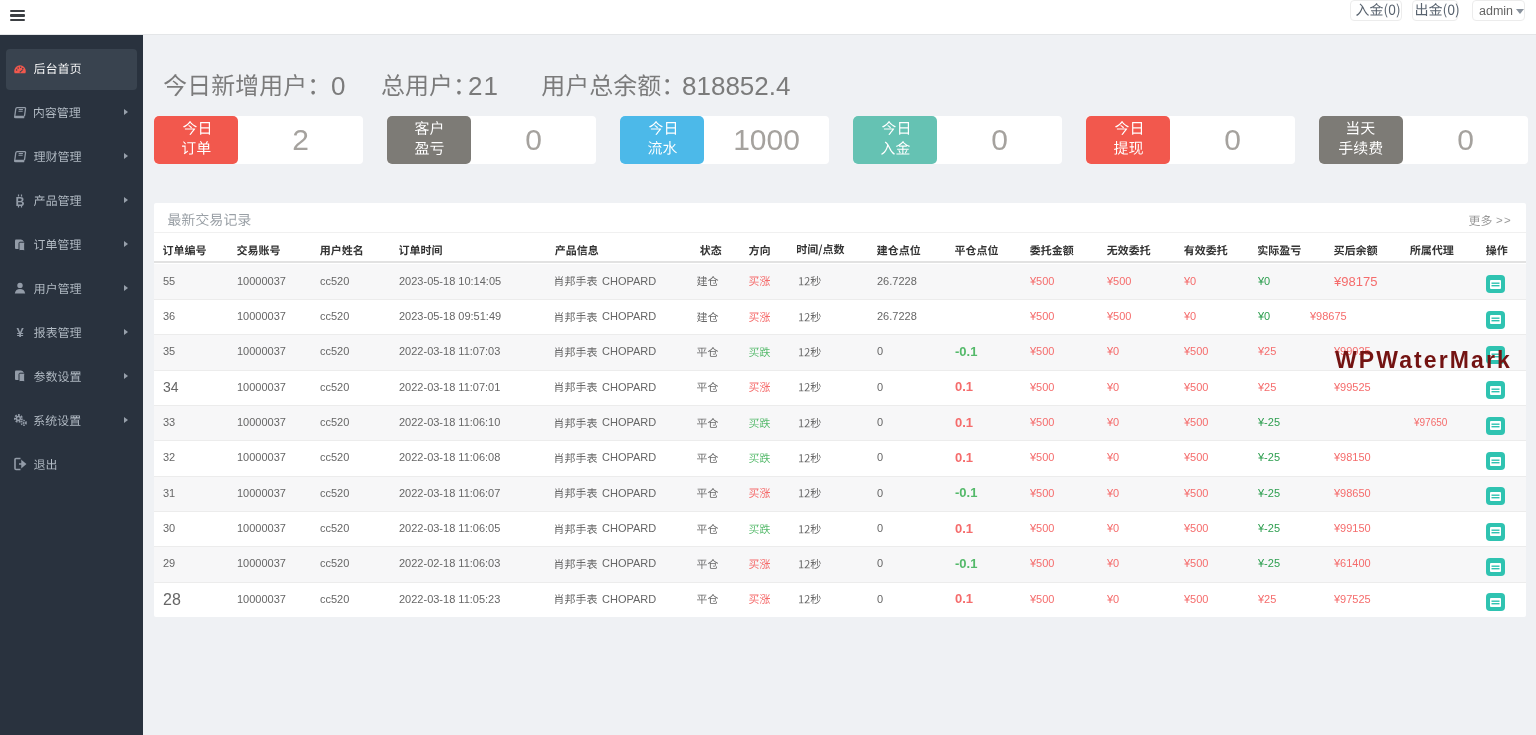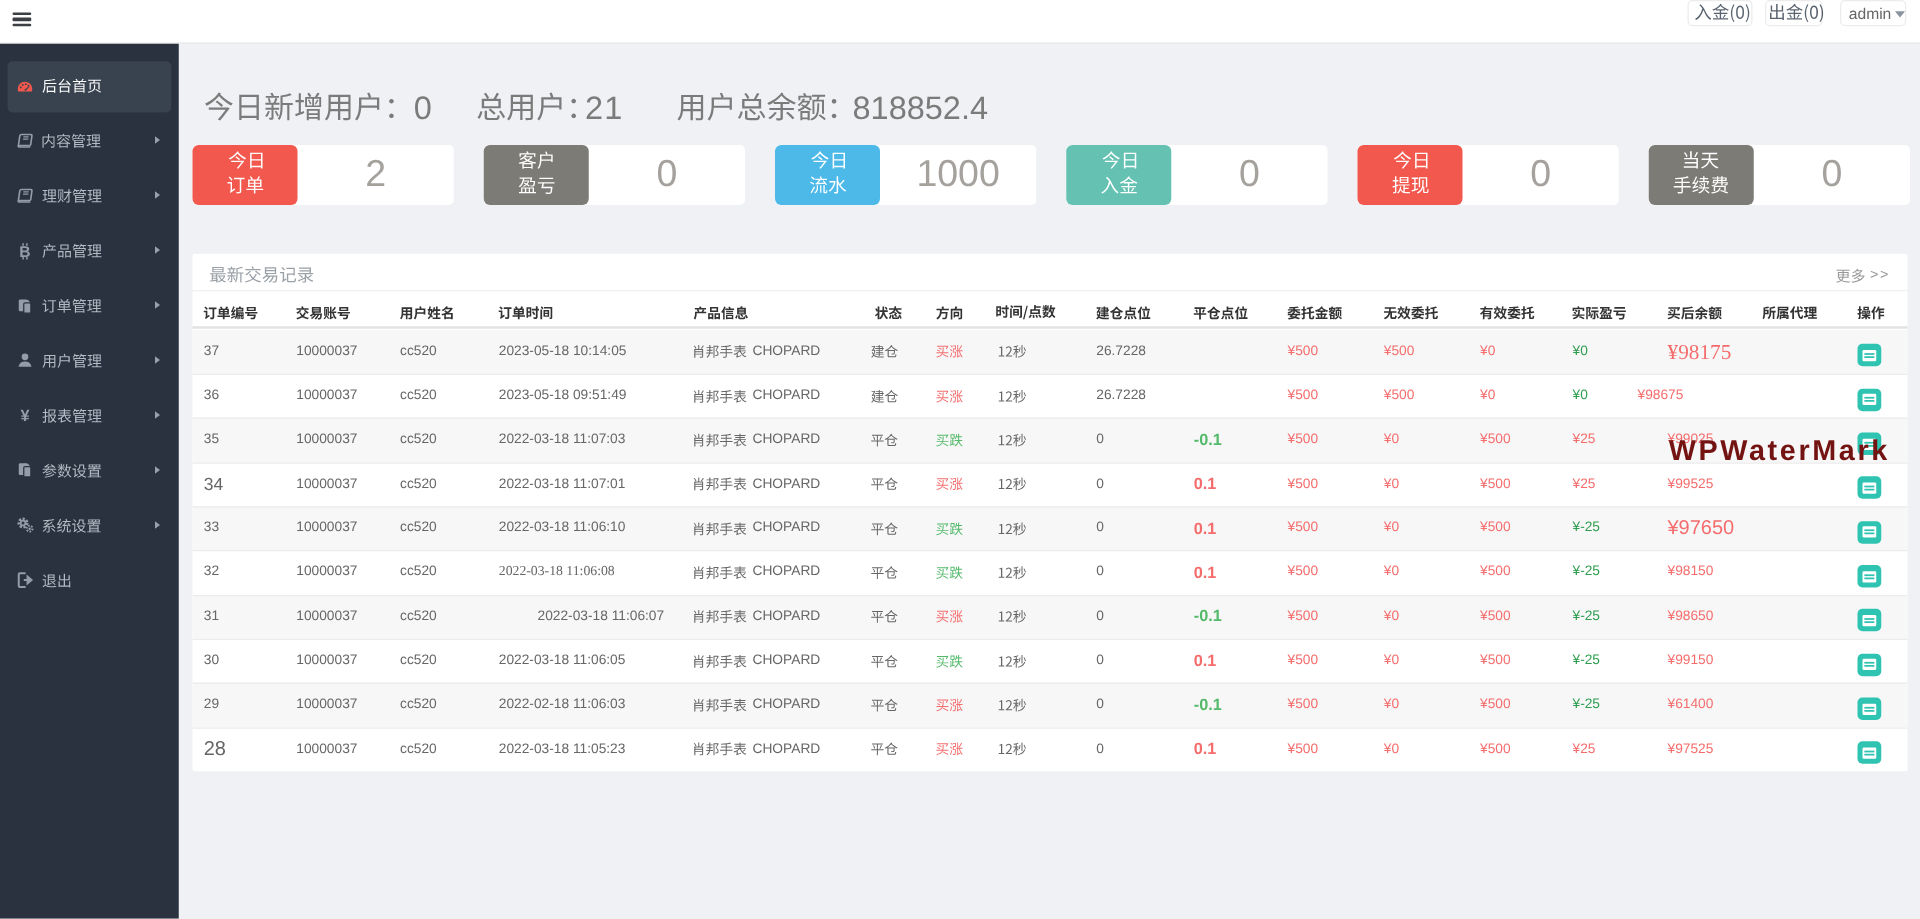--- a/index.html
+++ b/index.html
@@ -235,21 +235,21 @@
 <svg class="s" style="left:1334.0px;top:244.8px" width="44.4" height="11.5">
     <use href="#g41" fill="#333"></use>
   </svg>
 <svg class="s" style="left:1410.0px;top:244.8px" width="44.5" height="11.3">
     <use href="#g42" fill="#333"></use>
   </svg>
 <svg class="s" style="left:1486.0px;top:244.8px" width="22.4" height="11.3">
     <use href="#g43" fill="#333"></use>
   </svg>
 <div style="left:154px;top:263.7px;width:1372px;height:35.3px;background:#f7f7f8"></div>
-<span class="lat" style="left:163px;top:274.5px;font-size:11px;line-height:13px;color:#666;">37</span>
+<span class="lat" style="left:163px;top:274.5px;font-size:11px;line-height:13px;color:#666;">55</span>
 <span class="lat" style="left:237px;top:274.5px;font-size:11px;line-height:13px;color:#666;">10000037</span>
 <span class="lat" style="left:320px;top:274.5px;font-size:11px;line-height:13px;color:#666;">cc520</span>
 <span class="lat" style="left:399px;top:274.5px;font-size:11px;line-height:13px;color:#666;">2023-05-18 10:14:05</span>
 <svg class="s" style="left:555.0px;top:276.3px" width="43.1" height="11.2">
     <use href="#g44" fill="#666"></use>
   </svg>
 <span class="lat" style="left:602px;top:274.5px;font-size:11px;line-height:13px;color:#666;">CHOPARD</span>
 <svg class="s" style="left:697.0px;top:276.3px" width="22.3" height="11.1">
     <use href="#g45" fill="#666"></use>
   </svg>
@@ -257,21 +257,21 @@
     <use href="#g46" fill="#f56c6c"></use>
   </svg>
 <svg class="s" style="left:799.0px;top:276.3px" width="22.8" height="11.1">
     <use href="#g47" fill="#666"></use>
   </svg>
 <span class="lat" style="left:877px;top:274.5px;font-size:11px;line-height:13px;color:#666;">26.7228</span>
 <span class="lat" style="left:1030px;top:274.5px;font-size:11px;line-height:13px;color:#f56c6c;">¥500</span>
 <span class="lat" style="left:1107px;top:274.5px;font-size:11px;line-height:13px;color:#f56c6c;">¥500</span>
 <span class="lat" style="left:1184px;top:274.5px;font-size:11px;line-height:13px;color:#f56c6c;">¥0</span>
 <span class="lat" style="left:1258px;top:274.5px;font-size:11px;line-height:13px;color:#2d9e4f;">¥0</span>
-<span class="lat" style="left:1334px;top:274.5px;font-size:17px;line-height:13px;color:#f56c6c;font-family:Liberation Serif, serif;">¥98175</span>
+<span class="lat" style="left:1334px;top:274.5px;font-size:13px;line-height:13px;color:#f56c6c;">¥98175</span>
 <div style="left:1486px;top:275.4px;width:19px;height:18px;background:#2fc3b1;border-radius:4px"></div>
 <svg class="s" style="left:1490px;top:279.9px" width="11" height="9">
     <rect x="0" y="0" width="11" height="9" rx="1" fill="#fff"></rect>
     <rect x="1.5" y="2.5" width="8" height="1.4" fill="#2fc3b1"></rect>
     <rect x="1.5" y="5" width="8" height="1.4" fill="#2fc3b1"></rect>
   </svg>
 <div style="left:154px;top:299.0px;width:1372px;height:1px;background:#ececec"></div>
 <span class="lat" style="left:163px;top:309.9px;font-size:11px;line-height:13px;color:#666;">36</span>
 <span class="lat" style="left:237px;top:309.9px;font-size:11px;line-height:13px;color:#666;">10000037</span>
 <span class="lat" style="left:320px;top:309.9px;font-size:11px;line-height:13px;color:#666;">cc520</span>
@@ -382,32 +382,32 @@
   </svg>
 <svg class="s" style="left:799.0px;top:417.6px" width="22.8" height="11.1">
     <use href="#g47" fill="#666"></use>
   </svg>
 <span class="lat" style="left:877px;top:415.9px;font-size:11px;line-height:13px;color:#666;">0</span>
 <span class="lat" style="left:955px;top:414.6px;font-size:13px;line-height:15px;color:#f56c6c;font-weight:bold;">0.1</span>
 <span class="lat" style="left:1030px;top:415.9px;font-size:11px;line-height:13px;color:#f56c6c;">¥500</span>
 <span class="lat" style="left:1107px;top:415.9px;font-size:11px;line-height:13px;color:#f56c6c;">¥0</span>
 <span class="lat" style="left:1184px;top:415.9px;font-size:11px;line-height:13px;color:#f56c6c;">¥500</span>
 <span class="lat" style="left:1258px;top:415.9px;font-size:11px;line-height:13px;color:#2d9e4f;">¥-25</span>
-<span class="lat" style="left:1334px;top:415.9px;font-size:16px;line-height:13px;color:#f56c6c;text-align:center;">¥97650</span>
+<span class="lat" style="left:1414px;top:415.9px;font-size:10px;line-height:13px;color:#f56c6c;text-align:center;">¥97650</span>
 <div style="left:1486px;top:416.7px;width:19px;height:18px;background:#2fc3b1;border-radius:4px"></div>
 <svg class="s" style="left:1490px;top:421.2px" width="11" height="9">
     <rect x="0" y="0" width="11" height="9" rx="1" fill="#fff"></rect>
     <rect x="1.5" y="2.5" width="8" height="1.4" fill="#2fc3b1"></rect>
     <rect x="1.5" y="5" width="8" height="1.4" fill="#2fc3b1"></rect>
   </svg>
 <div style="left:154px;top:440.3px;width:1372px;height:1px;background:#ececec"></div>
 <span class="lat" style="left:163px;top:451.2px;font-size:11px;line-height:13px;color:#666;">32</span>
 <span class="lat" style="left:237px;top:451.2px;font-size:11px;line-height:13px;color:#666;">10000037</span>
 <span class="lat" style="left:320px;top:451.2px;font-size:11px;line-height:13px;color:#666;">cc520</span>
-<span class="lat" style="left:399px;top:451.2px;font-size:11px;line-height:13px;color:#666;font-family:Liberation Serif, serif;">2022-03-18 11:06:08</span>
+<span class="lat" style="left:399px;top:451.2px;font-size:11px;line-height:13px;color:#666;">2022-03-18 11:06:08</span>
 <svg class="s" style="left:555.0px;top:452.9px" width="43.1" height="11.2">
     <use href="#g44" fill="#666"></use>
   </svg>
 <span class="lat" style="left:602px;top:451.2px;font-size:11px;line-height:13px;color:#666;">CHOPARD</span>
 <svg class="s" style="left:697.0px;top:453.0px" width="22.1" height="11.1">
     <use href="#g48" fill="#666"></use>
   </svg>
 <svg class="s" style="left:749.0px;top:453.0px" width="22.1" height="11.1">
     <use href="#g49" fill="#54b96a"></use>
   </svg>
@@ -425,21 +425,21 @@
 <svg class="s" style="left:1490px;top:456.5px" width="11" height="9">
     <rect x="0" y="0" width="11" height="9" rx="1" fill="#fff"></rect>
     <rect x="1.5" y="2.5" width="8" height="1.4" fill="#2fc3b1"></rect>
     <rect x="1.5" y="5" width="8" height="1.4" fill="#2fc3b1"></rect>
   </svg>
 <div style="left:154px;top:475.7px;width:1372px;height:35.3px;background:#f7f7f8"></div>
 <div style="left:154px;top:475.7px;width:1372px;height:1px;background:#ececec"></div>
 <span class="lat" style="left:163px;top:486.5px;font-size:11px;line-height:13px;color:#666;">31</span>
 <span class="lat" style="left:237px;top:486.5px;font-size:11px;line-height:13px;color:#666;">10000037</span>
 <span class="lat" style="left:320px;top:486.5px;font-size:11px;line-height:13px;color:#666;">cc520</span>
-<span class="lat" style="left:399px;top:486.5px;font-size:11px;line-height:13px;color:#666;margin-left:31px;">2022-03-18 11:06:07</span>
+<span class="lat" style="left:399px;top:486.5px;font-size:11px;line-height:13px;color:#666;">2022-03-18 11:06:07</span>
 <svg class="s" style="left:555.0px;top:488.3px" width="43.1" height="11.2">
     <use href="#g44" fill="#666"></use>
   </svg>
 <span class="lat" style="left:602px;top:486.5px;font-size:11px;line-height:13px;color:#666;">CHOPARD</span>
 <svg class="s" style="left:697.0px;top:488.3px" width="22.1" height="11.1">
     <use href="#g48" fill="#666"></use>
   </svg>
 <svg class="s" style="left:749.0px;top:488.3px" width="22.1" height="11.0">
     <use href="#g46" fill="#f56c6c"></use>
   </svg>

